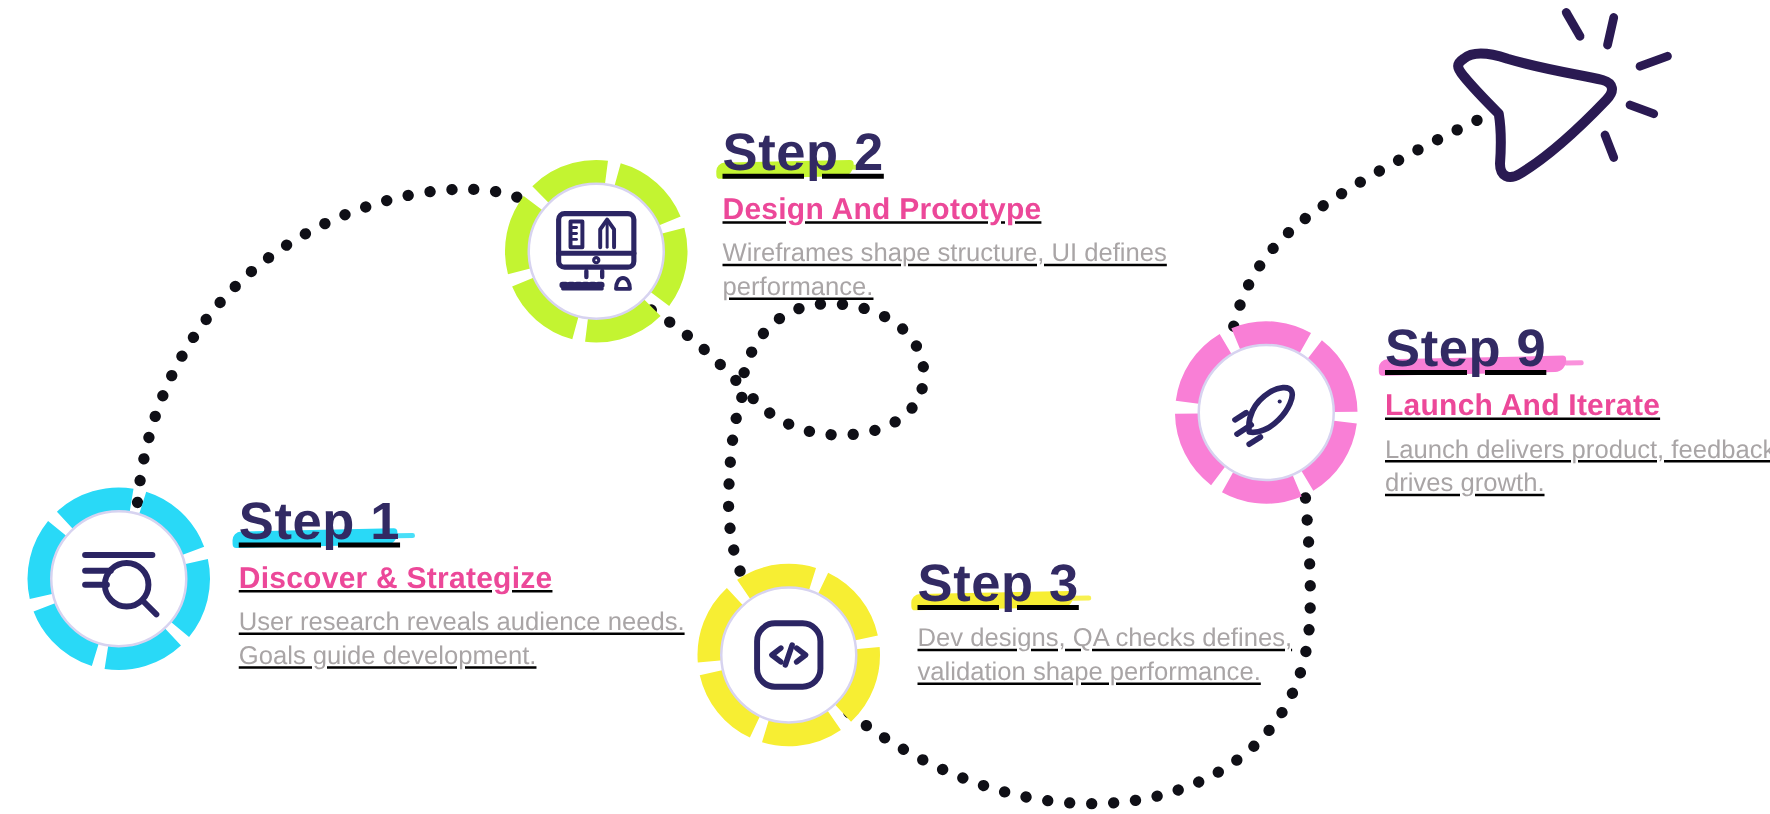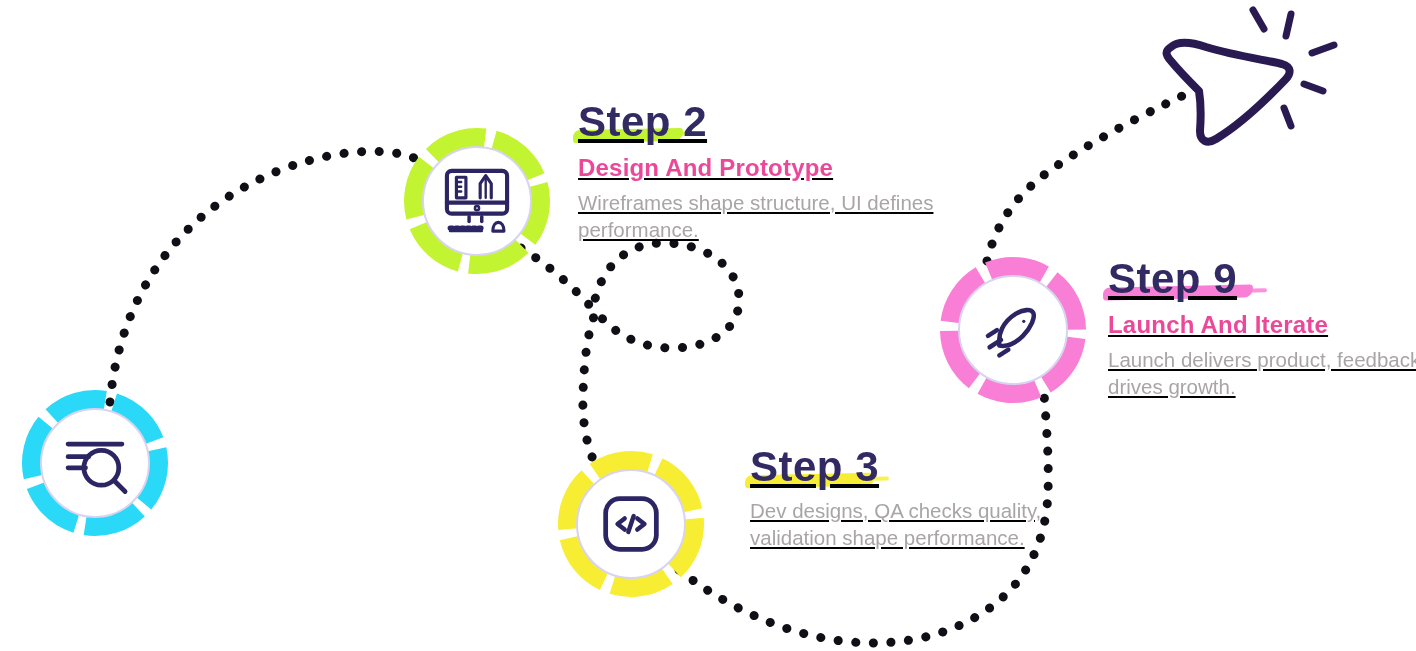--- a/index.html
+++ b/index.html
@@ -122,40 +122,51 @@
     </svg>
     <svg class="icon" width="78" height="78" viewBox="0 0 48 48" fill="none" stroke-linecap="round" stroke-linejoin="round" stroke-width="2.8" stroke="#2B2563">
       <path d="M15,33 C14,26 17,18.5 25,13.5 C29.5,10.7 34.5,10.3 35.8,12.8 C37.2,15.5 34.5,22 29.5,27 C25,31.5 19.5,33.8 15,33 Z"></path>
       <circle cx="30" cy="18" r="1" fill="#2B2563" stroke="none"></circle>
       <line x1="8" y1="27" x2="13.5" y2="23.5"></line>
       <line x1="9" y1="34" x2="16" y2="29.5"></line>
       <line x1="15" y1="39" x2="20.5" y2="35.5"></line>
     </svg>
   </div>
 
+  <div class="step-text" style="left:191px;top:396px">
+    <div class="step-title">
+      <span class="title-underline" style="width: 132px; background: rgb(41, 217, 247);"></span>
+      <span class="title-txt">Step 1</span>
+    </div>
+    <div class="step-subtitle">Discover &amp; Strategize</div>
+    <div class="step-desc">
+      <div>User research reveals audience needs.</div>
+      <div>Goals guide development.</div>
+    </div>
+  </div>
 
   <div class="step-text" style="left:578px;top:101px">
     <div class="step-title">
       <span class="title-underline" style="width: 110px; background: rgb(195, 244, 49);"></span>
       <span class="title-txt">Step 2</span>
     </div>
     <div class="step-subtitle">Design And Prototype</div>
     <div class="step-desc">
       <div>Wireframes shape structure, UI defines</div>
       <div>performance.</div>
     </div>
   </div>
 
-  <div class="step-text" style="left:750px;top:446px">
+  <div class="step-text" style="left:734px;top:446px">
     <div class="step-title">
       <span class="title-underline" style="width: 130px; background: rgb(247, 238, 51);"></span>
       <span class="title-txt">Step 3</span>
     </div>
     <div class="step-desc">
-      <div>Dev designs, QA checks quality,</div>
+      <div>Dev designs, QA checks defines,</div>
       <div>validation shape performance.</div>
     </div>
   </div>
 
   <div class="step-text" style="left:1108px;top:258px">
     <div class="step-title">
       <span class="title-underline" style="width: 150px; background: rgb(249, 127, 214);"></span>
       <span class="title-txt">Step 9</span>
     </div>
     <div class="step-subtitle">Launch And Iterate</div>

